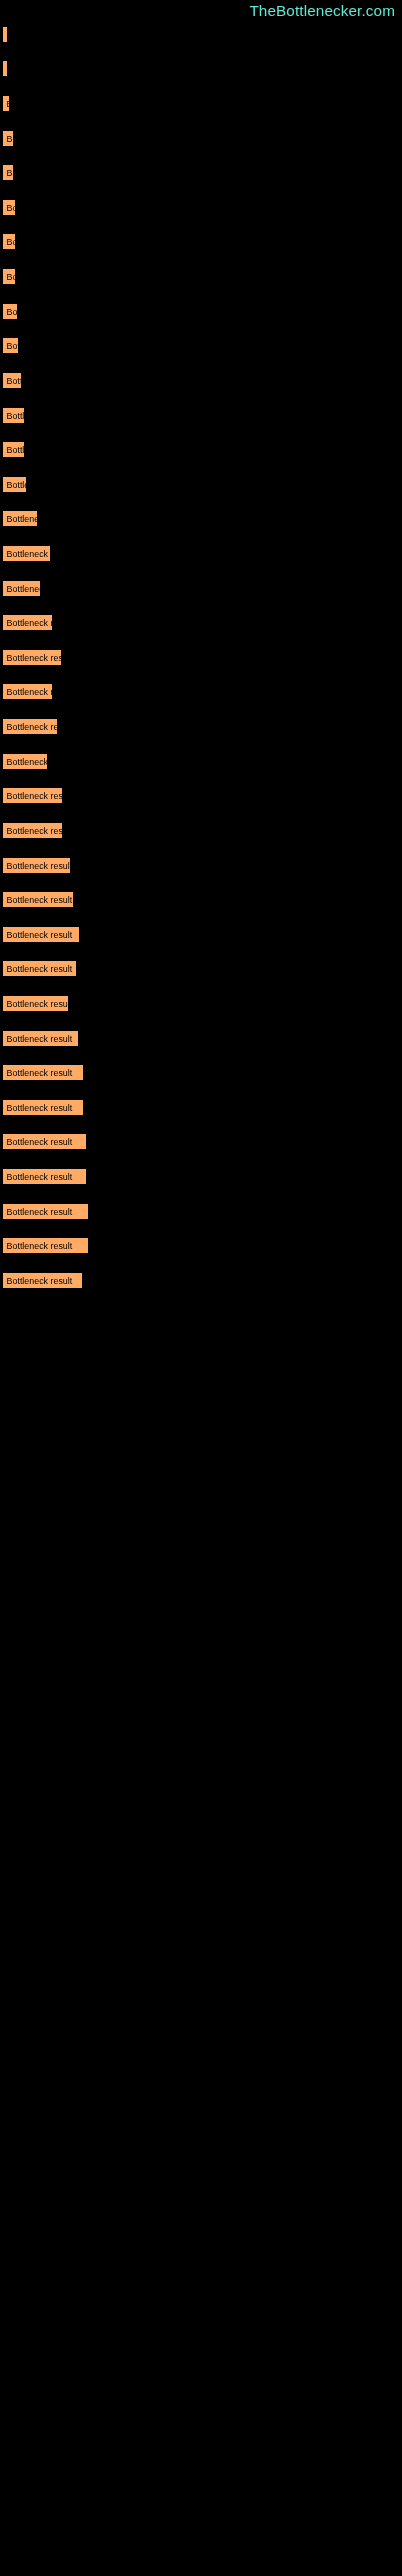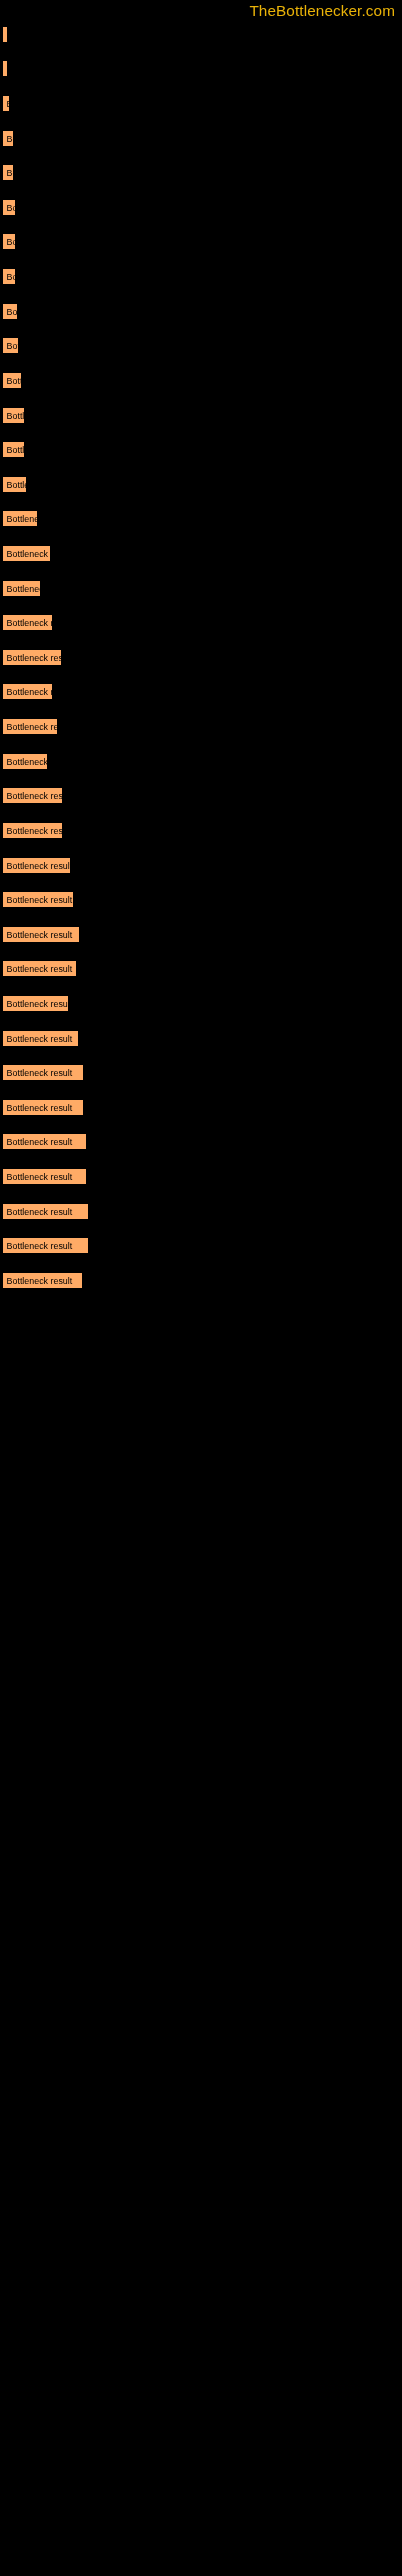--- a/index.html
+++ b/index.html
@@ -16,21 +16,21 @@
   #page {
     position: relative;
     width: 403px;
     height: 2576px;
     background: #000000;
   }
   #site-title {
     position: absolute;
     top: 1.6px;
     right: 8px;
-    color: #eab308;
+    color: #5eead4;
     font-size: 15.3px;
     font-family: "Liberation Sans", sans-serif;
     letter-spacing: 0.1px;
     white-space: nowrap;
   }
   #bars {
     position: absolute;
     left: 0;
     top: 0;
     width: 403px;

